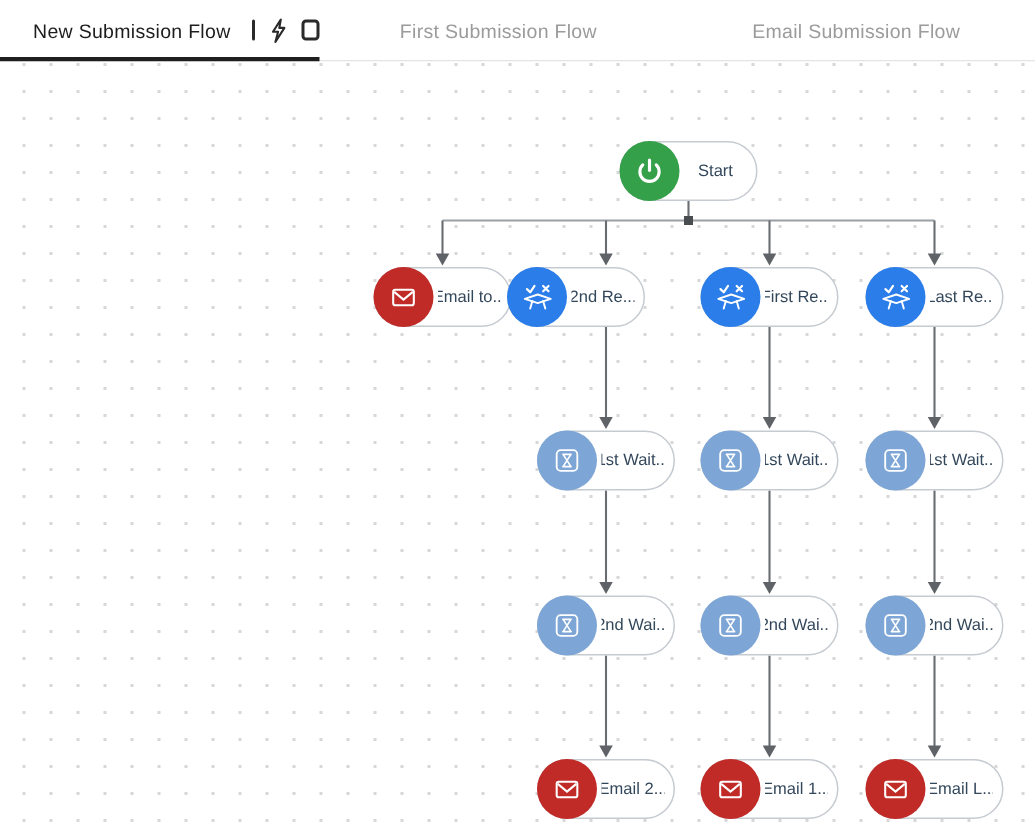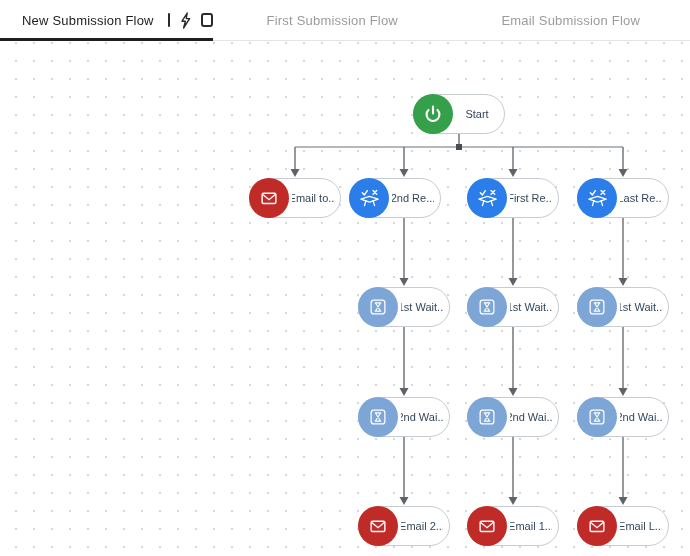--- a/index.html
+++ b/index.html
@@ -120,21 +120,21 @@
   <div class="node" style="left:249px; top:137px;">
     <span class="node-badge badge-email">
       <svg width="22" height="22" viewBox="0 0 32 32">
         <rect x="6" y="9" width="20" height="15" rx="2" fill="none" stroke="#fff" stroke-width="2"></rect>
         <polyline points="7,11 16,18.5 25,11" fill="none" stroke="#fff" stroke-width="2"></polyline>
       </svg>
     </span>
     <span class="node-label">Email to...</span>
   </div>
 
-  <div class="node" style="left:349px; top:137px;">
+  <div class="node" style="left:338px; top:137px;">
     <span class="node-badge badge-review">
       <svg width="23" height="23" viewBox="0 0 32 32">
         <polyline points="6,8 9,11 13,5" fill="none" stroke="#fff" stroke-width="2" stroke-linecap="round" stroke-linejoin="round"></polyline>
         <path d="M21 5 l5 5 M26 5 l-5 5" stroke="#fff" stroke-width="2" stroke-linecap="round"></path>
         <path d="M4 17 L16 13 L28 17 L16 21 Z" fill="none" stroke="#fff" stroke-width="1.8" stroke-linejoin="round"></path>
         <path d="M9 26 l2 -7 M23 26 l-2 -7" stroke="#fff" stroke-width="1.8" stroke-linecap="round"></path>
       </svg>
     </span>
     <span class="node-label">2nd Re...</span>
   </div>

